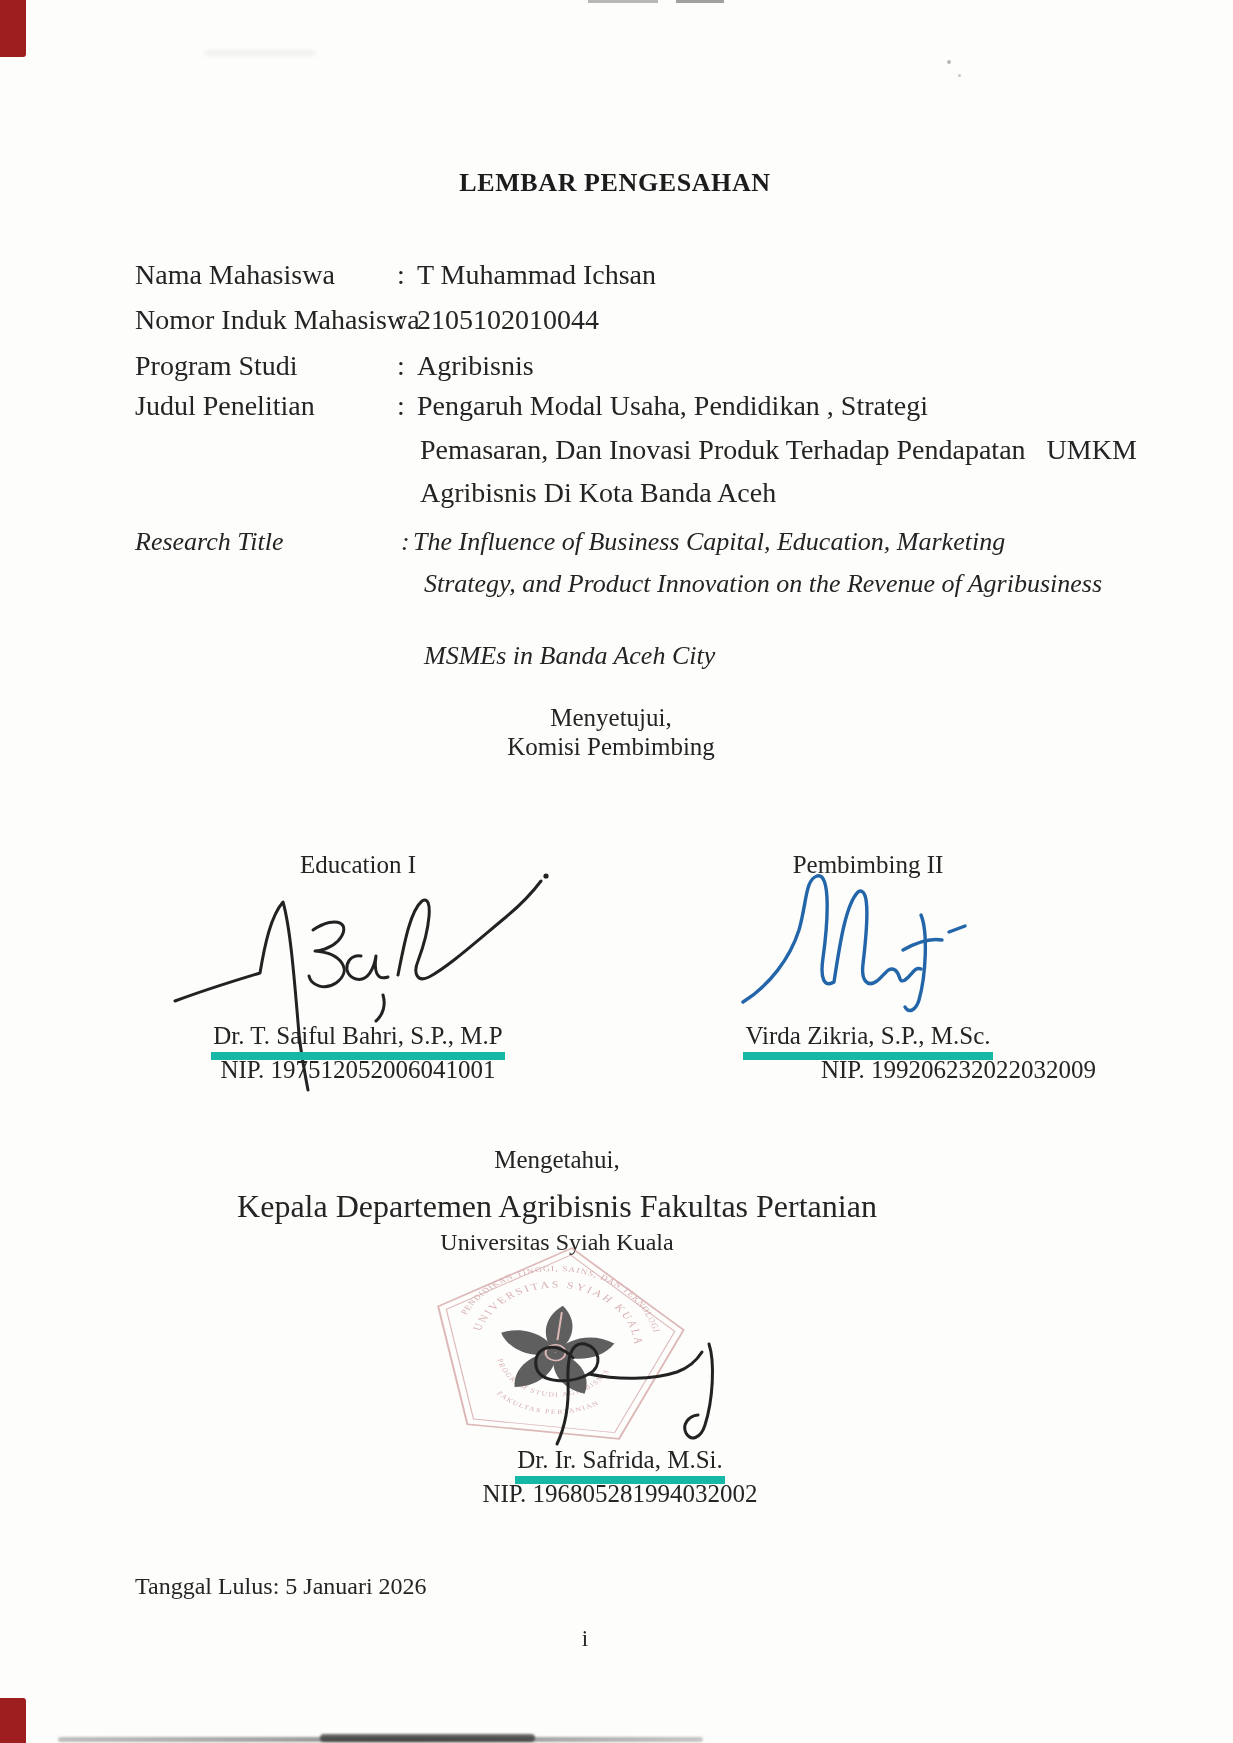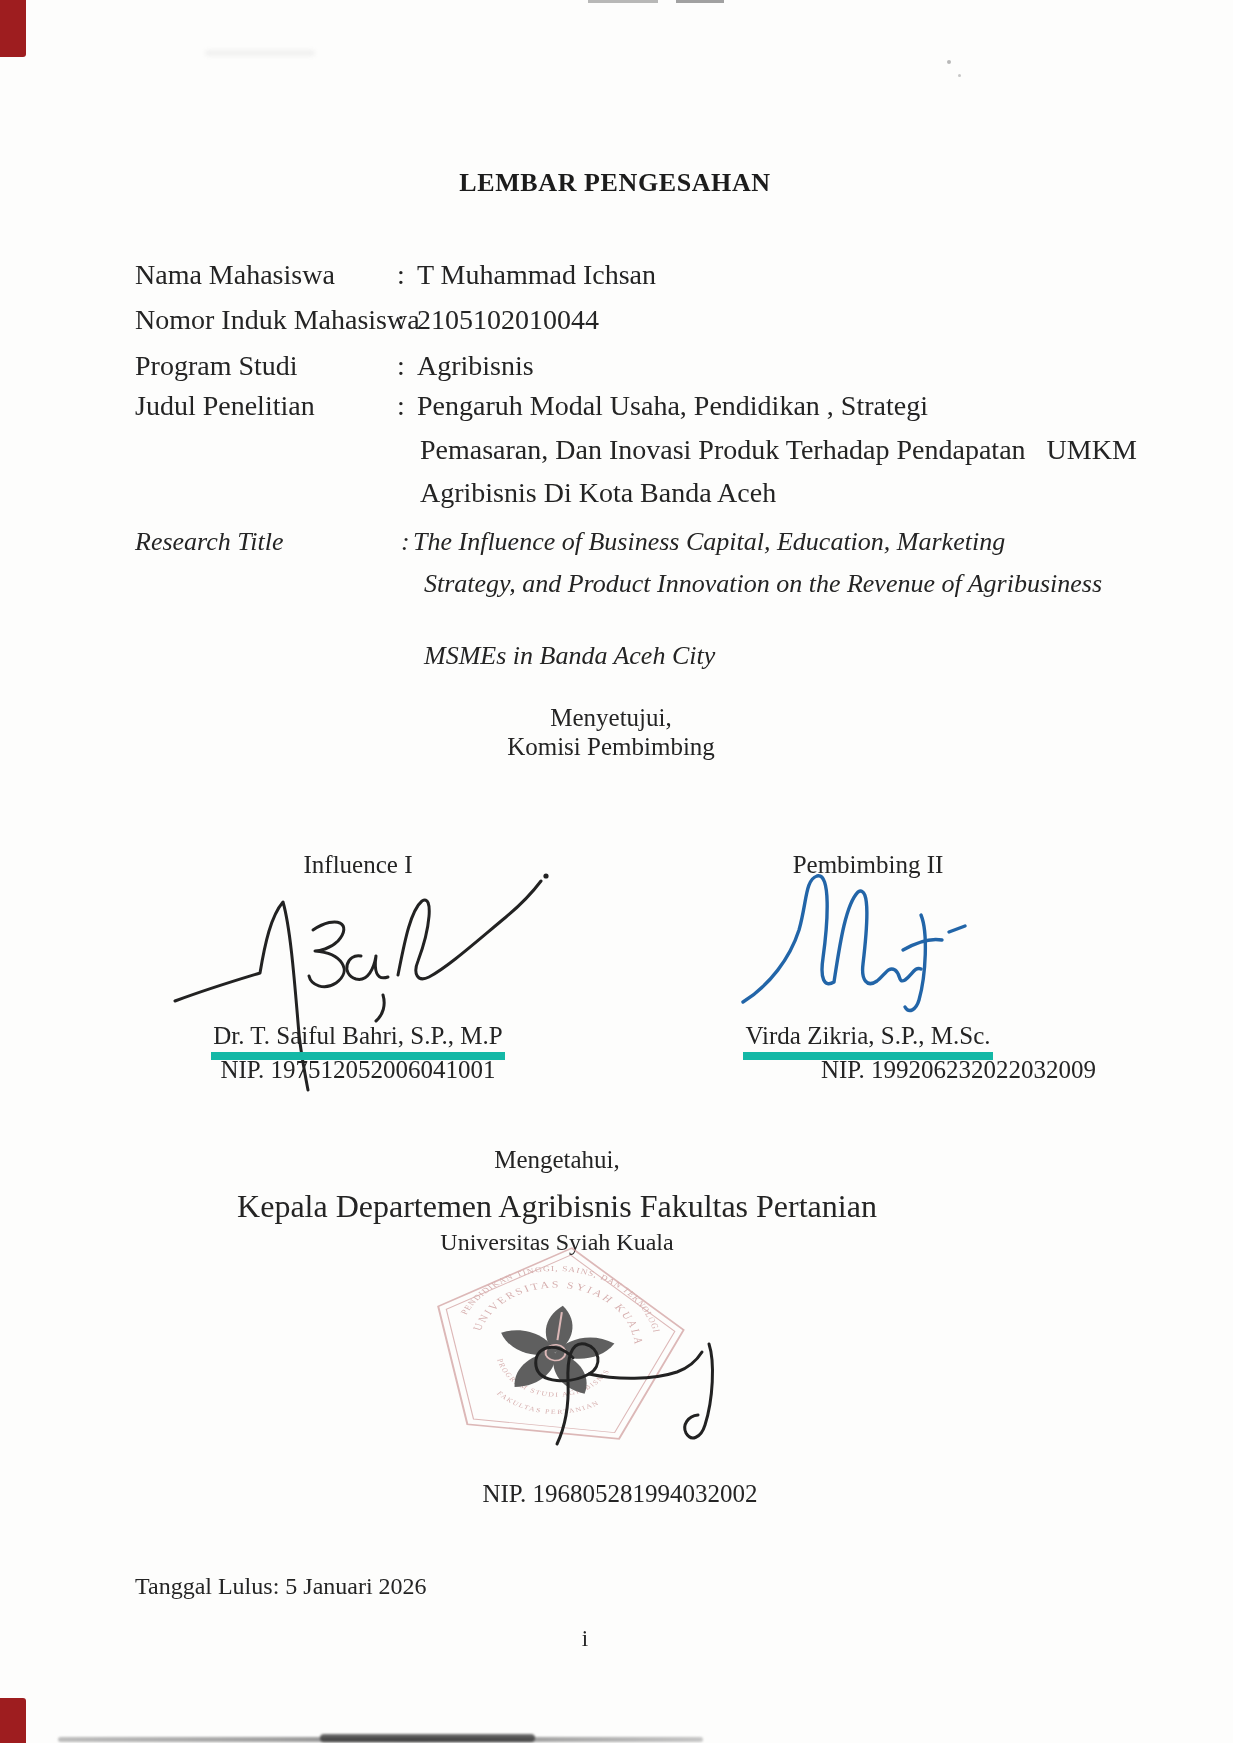--- a/index.html
+++ b/index.html
@@ -71,21 +71,21 @@
 
   <div class="abs lbl it" style="left:135px;top:527px;">Research Title</div>
   <div class="abs col it" style="left:401px;top:527px;">:</div>
   <div class="abs val it" style="left:413px;top:527px;">The Influence of Business Capital, Education, Marketing</div>
   <div class="abs val it" style="left:424px;top:569px;">Strategy, and Product Innovation on the Revenue of Agribusiness</div>
   <div class="abs val it" style="left:424px;top:625px;margin-top:16px;">MSMEs in Banda Aceh City</div>
 
   <div class="abs ctr sec" style="left:56px;top:704px;width:1110px;">Menyetujui,</div>
   <div class="abs ctr sec" style="left:56px;top:733px;width:1110px;">Komisi Pembimbing</div>
 
-  <div class="abs ctr sec" style="left:130px;top:851px;width:456px;">Influence I</div>
+  <div class="abs ctr sec" style="left:130px;top:851px;width:456px;">Education I</div>
   <div class="abs ctr sec" style="left:640px;top:851px;width:456px;">Pembimbing II</div>
 
   <svg class="abs sig sig-black" style="left:165px;top:868px;" width="400" height="225" viewBox="0 0 400 225">
     <path d="M 10 133 C 45 120, 72 112, 95 105 C 100 75, 106 48, 118 34 C 126 62, 130 120, 134 166 C 136 186, 140 206, 143 222"></path>
     <path d="M 148 62 C 172 46, 188 56, 173 73 C 165 81, 154 83, 150 83 C 177 85, 188 103, 171 115 C 159 123, 146 117, 144 108"></path>
     <path d="M 196 88 C 182 85, 175 106, 191 111 C 203 114, 209 100, 211 88 C 209 102, 211 113, 223 109"></path>
     <path d="M 233 107 C 239 77, 245 43, 257 33 C 269 26, 265 61, 253 93 C 248 105, 252 115, 264 109 C 283 99, 312 73, 341 49 C 353 39, 367 25, 376 13"></path>
     <circle cx="381" cy="8" r="2.6" fill="#222222" stroke="none"></circle>
     <path d="M 218 127 C 221 137, 218 147, 211 153"></path>
   </svg>
@@ -137,18 +137,21 @@
       </g>
     </g>
   </svg>
 
   <svg class="abs sig sig-black" style="left:505px;top:1332px;" width="250" height="118" viewBox="0 0 250 118">
     <path d="M 68 26 C 52 8, 28 14, 31 34 C 34 52, 66 52, 84 42 C 98 34, 95 16, 80 12 C 66 9, 62 26, 63 50 C 64 73, 60 95, 52 112"></path>
     <path d="M 84 42 C 112 48, 148 48, 172 40 C 183 36, 192 28, 197 20"></path>
     <path d="M 204 12 C 210 30, 208 68, 200 93 C 196 106, 186 110, 181 101 C 177 93, 183 84, 193 83"></path>
   </svg>
 
+  <div class="abs ctr sec" style="left:65px;top:1446px;width:1110px;">
+    <span class="uname">Dr. Ir. Safrida, M.Si.</span>
+  </div>
   <div class="abs ctr sec" style="left:65px;top:1480px;width:1110px;">NIP. 196805281994032002</div>
 
   <div class="abs sec-sm" style="left:135px;top:1573px;font-size:24px;">Tanggal Lulus: 5 Januari 2026</div>
   <div class="abs ctr sec-sm" style="left:570px;top:1626px;width:30px;">i</div>
 
 </div>
 
 </body></html>

